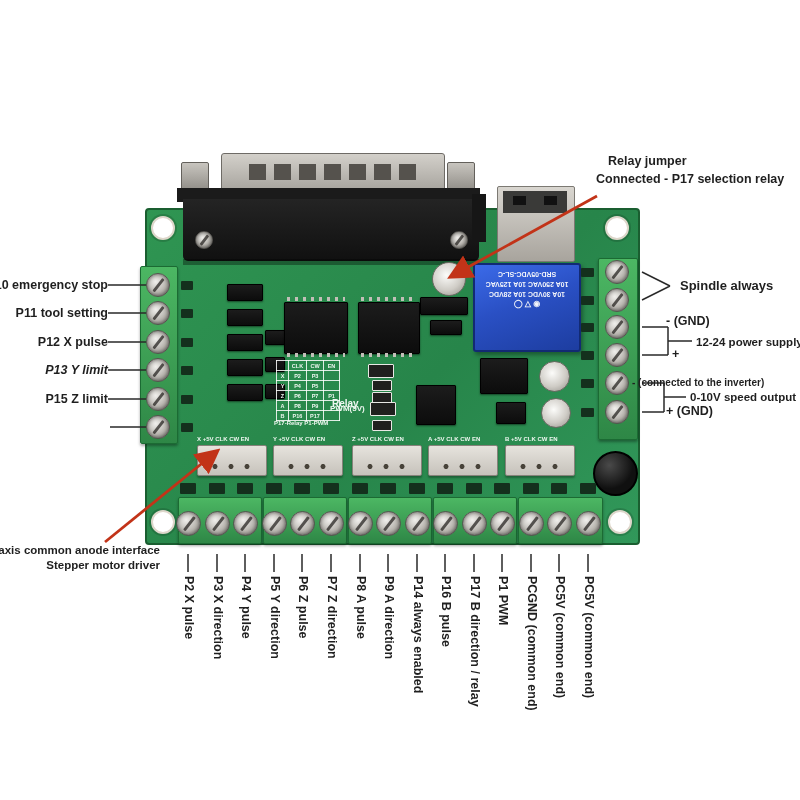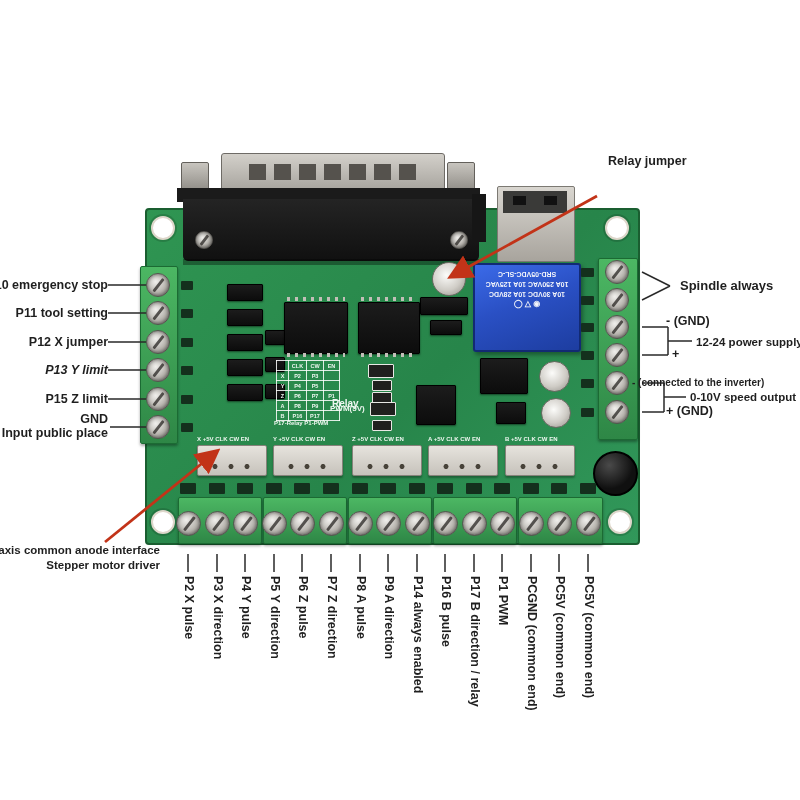--- a/index.html
+++ b/index.html
@@ -258,31 +258,28 @@
     </g>
     <g stroke="#2a2a2a" stroke-width="1.5" fill="none">
       <path d="M188,554 V572 M217,554 V572 M245,554 V572 M274,554 V572 M302,554 V572 M331,554 V572 M360,554 V572 M388,554 V572 M417,554 V572 M445,554 V572 M474,554 V572 M502,554 V572 M531,554 V572 M559,554 V572 M588,554 V572"></path>
     </g>
     <line x1="597" y1="196" x2="452" y2="276" stroke="#c23318" stroke-width="2.8" marker-end="url(#ra)"></line>
     <line x1="105" y1="542" x2="216" y2="452" stroke="#c23318" stroke-width="2.8" marker-end="url(#ra)"></line>
   </svg>
 
   <div class="lbl" style="left:596px;top:152px;line-height:18px;">
     <div style="padding-left:12px;">Relay jumper</div>
+    <div>Connected - P17 selection relay</div>
   </div>
 
   <div class="lbl r" style="right:692px;top:278px;">P10 emergency stop</div>
   <div class="lbl r" style="right:692px;top:306px;">P11 tool setting</div>
-  <div class="lbl r" style="right:692px;top:335px;">P12 X jumper</div>
+  <div class="lbl r" style="right:692px;top:335px;">P12 X pulse</div>
   <div class="lbl r" style="right:692px;top:363px;font-style:italic;">P13 Y limit</div>
   <div class="lbl r" style="right:692px;top:392px;">P15 Z limit</div>
-  <div class="lbl r" style="right:692px;top:412px;">
-    <div>GND</div>
-    <div>Input public place</div>
-  </div>
 
   <div class="lbl" style="left:680px;top:279px;font-size:13px;">Spindle always</div>
   <div class="lbl" style="left:666px;top:314px;">- (GND)</div>
   <div class="lbl" style="left:696px;top:335px;font-size:11.5px;">12-24 power supply</div>
   <div class="lbl" style="left:672px;top:347px;">+</div>
   <div class="lbl" style="left:632px;top:376px;font-size:10px;">- (connected to the inverter)</div>
   <div class="lbl" style="left:690px;top:390px;font-size:11.5px;">0-10V speed output</div>
   <div class="lbl" style="left:666px;top:404px;">+ (GND)</div>
 
   <div class="lbl r" style="right:640px;top:543px;font-size:11.5px;line-height:15px;">

